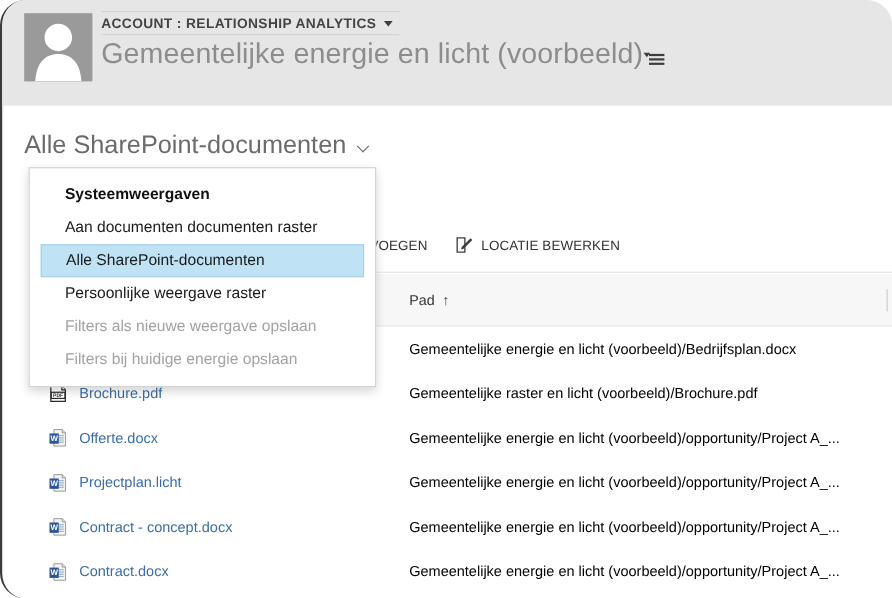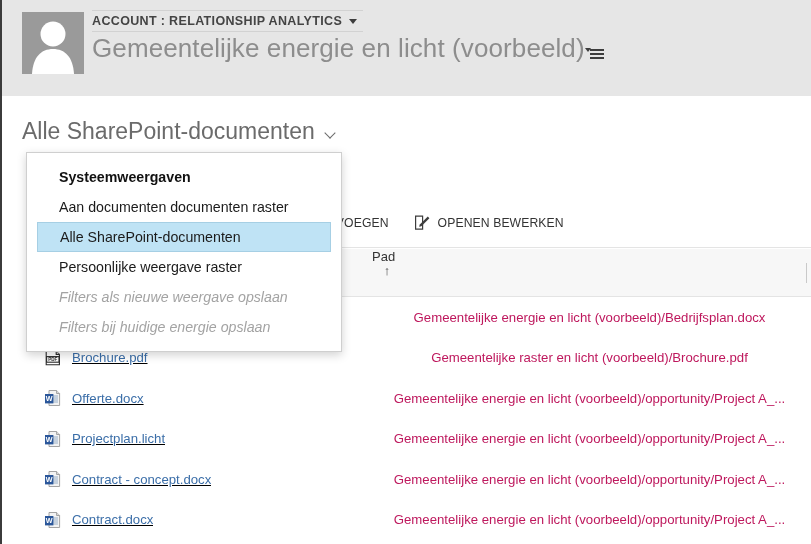--- a/index.html
+++ b/index.html
@@ -12,20 +12,21 @@
     -webkit-font-smoothing: antialiased;
   }
   #app {
     position: relative;
     width: 811px;
     height: 544px;
     overflow: hidden;
     background: #ffffff;
     border-left: 2px solid #3b3b3b;
     box-sizing: border-box;
+    border-radius: 23px;
   }
 
   
   .record-header {
     position: absolute;
     left: 0;
     top: 0;
     width: 811px;
     height: 96px;
     background: #e6e6e6;
@@ -183,21 +184,20 @@
     background: #f7f7f7;
     border-bottom: 1px solid #e4e4e4;
     box-sizing: border-box;
   }
   .gh-col {
     position: absolute;
     top: 0;
     height: 100%;
     display: flex;
     align-items: center;
-    flex-direction: column;
   }
   .gh-col .gh-text {
     font-size: 13px;
     color: #333333;
   }
   .sort-arrow {
     margin-left: 7px;
     font-size: 13px;
     color: #444444;
     line-height: 1;
@@ -226,40 +226,38 @@
     align-items: center;
     cursor: default;
   }
   .cell-name {
     position: absolute;
     left: 0;
     display: flex;
     align-items: center;
     gap: 10px;
     width: 318px;
-    text-decoration: underline;
   }
   .cell-name .fname {
     font-size: 13.2px;
     color: #3b6ea8;
     cursor: pointer;
     white-space: nowrap;
     overflow: hidden;
     text-overflow: ellipsis;
   }
   .cell-path {
     position: absolute;
     left: 328px;
     right: 4px;
     font-size: 13.2px;
-    color: #be185d;
+    color: #000000;
     white-space: nowrap;
     overflow: hidden;
     text-overflow: ellipsis;
-    text-align: center;
   }
   .file-icon { width: 18px; height: 18px; flex: 0 0 auto; }
 
   
   .view-flyout {
     position: absolute;
     left: 24px;
     top: 152px;
     width: 316px;
     background: #ffffff;
@@ -290,21 +288,20 @@
     background: #bfe3f5;
     border: 1px solid #a6cfe4;
     margin: 0 10px 0 10px;
     padding-left: 22px;
     height: 30px;
     color: #1b1b1b;
   }
   .fly-item.disabled {
     color: #a3a3a3;
     cursor: default;
-    font-style: italic;
   }
 </style>
 </head>
 <body>
 
 <div id="app">
 
   <div class="record-header">
 
     <div class="avatar">
@@ -355,21 +352,21 @@
         <rect x="12.55" y="7.15" width="1.9" height="6.2" fill="#3c3c3c"></rect>
       </svg>
       <span class="cmd-label">LOCATIE TOEVOEGEN</span>
     </div>
 
     <div class="cmd-btn">
       <svg class="cmd-icon" viewBox="0 0 18 16">
         <path d="M2.6 1.2 L9.6 1.2 L9.6 14.2 L2.6 14.2 Z" fill="none" stroke="#3c3c3c" stroke-width="1.2"></path>
         <path d="M14.8 1.6 L16.4 3.2 L8.4 11.2 L6.1 11.8 L6.8 9.5 Z" fill="#3c3c3c"></path>
       </svg>
-      <span class="cmd-label">OPENEN BEWERKEN</span>
+      <span class="cmd-label">LOCATIE BEWERKEN</span>
     </div>
 
   </div>
 
   <div class="grid-header">
     <div class="gh-col" style="left:0px;">
       <span class="gh-text"></span>
     </div>
     <div class="gh-col" style="left:328px;">
       <span class="gh-text">Pad</span>

